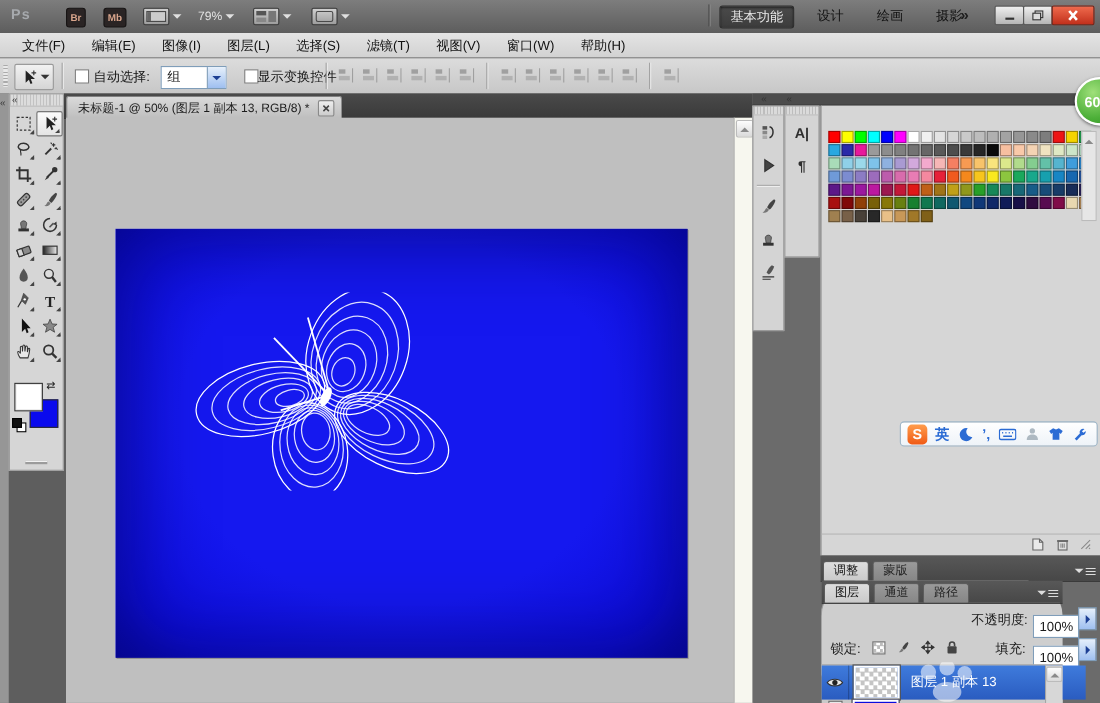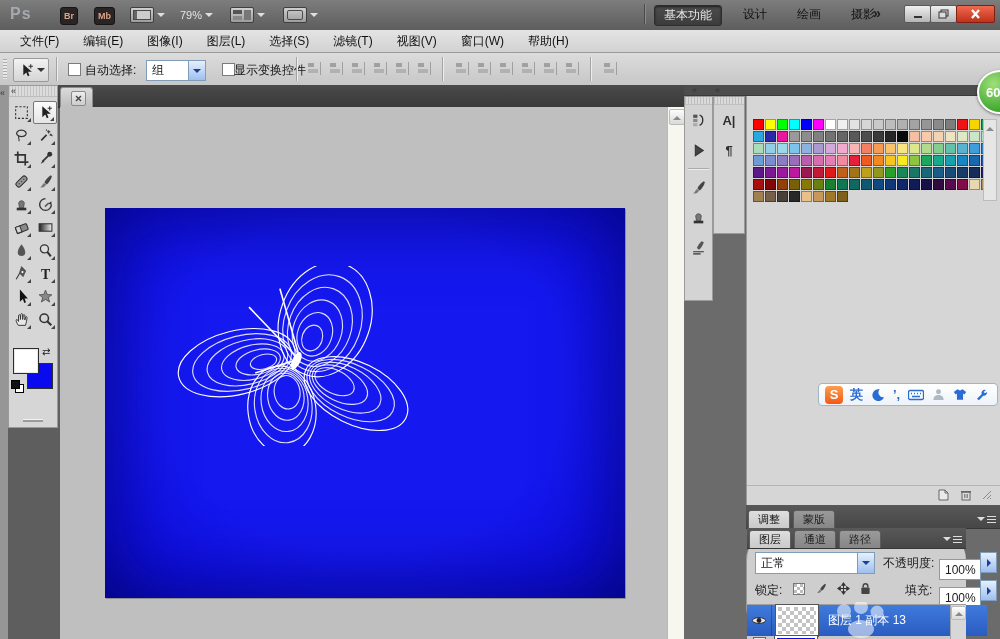--- a/index.html
+++ b/index.html
@@ -4,21 +4,21 @@
 <style>
   html,body{margin:0;padding:0;}
   body{width:1000px;height:639px;position:relative;overflow:hidden;background:#616161;
        font-family:"Liberation Sans","DejaVu Sans",sans-serif;font-size:12px;color:#1a1a1a;
        -webkit-font-smoothing:antialiased;}
   .abs{position:absolute;}
   svg{display:block;}
 
   
   .topbar{left:0;top:0;width:1000px;height:30px;background:linear-gradient(#7d7d7d,#5d5d5d);border-bottom:1px solid #3c3c3c;}
-  .ps-logo{left:10px;top:5px;font-size:16px;font-weight:bold;color:#a6a9ad;letter-spacing:1px;}
+  .ps-logo{left:10px;top:5px;font-size:13px;font-weight:bold;color:#a6a9ad;letter-spacing:1px;}
   .badge{top:7px;height:16px;padding:0 3px;background:#2a2424;border:1px solid #171414;border-radius:3px;
          color:#d8a48b;font-size:9px;font-weight:bold;line-height:16px;}
   .tb-btn{top:6px;height:18px;display:flex;align-items:center;gap:3px;color:#e3e3e3;}
   .tb-ico{width:22px;height:14px;background:linear-gradient(#cfcfcf,#9d9d9d);border:1px solid #3f3f3f;border-radius:2px;position:relative;}
   .tb-ico.grid:before{content:"";position:absolute;inset:2px;background:
       linear-gradient(#555,#555) 0 0/9px 4px no-repeat,linear-gradient(#888,#888) 0 6px/9px 4px no-repeat,
       linear-gradient(#777,#777) 11px 0/8px 10px no-repeat;}
   .tb-ico.film:before{content:"";position:absolute;inset:2px 2px;border:1px solid #4a4a4a;background:linear-gradient(90deg,#666 3px,#ccc 3px);}
   .tb-ico.screen:before{content:"";position:absolute;inset:2px 3px;border:1px solid #4a4a4a;border-radius:2px;}
   .caret{width:0;height:0;border:4px solid transparent;border-top-color:#e0e0e0;margin-top:4px;}
@@ -291,20 +291,21 @@
         <svg width="18" height="15">
           <rect x="2" y="2" width="6" height="4" fill="#777"></rect>
           <rect x="2" y="8" width="10" height="4" fill="#999"></rect>
           <line x1="14.5" y1="1" x2="14.5" y2="14" stroke="#777"></line>
         </svg>
       </span></span>
 </div>
 
 <div class="abs doctabs">
   <div class="abs doctab">
+    <span>未标题-1 @ 50% (图层 1 副本 13, RGB/8) *</span>
     <span class="tab-close">
         <svg width="7" height="7">
           <path d="M1 1 L6 6 M6 1 L1 6" stroke="#444" stroke-width="1.4"></path>
         </svg>
       </span>
   </div>
 </div>
 
 <div class="abs leftstrip">
     <span class="collapse" style="position:absolute;left:0;top:3px">«</span>
@@ -751,26 +752,20 @@
       <span class="ptab active">图层</span>
       <span class="ptab">通道</span>
       <span class="ptab">路径</span>
       <span class="pmenu">
         <span class="tri-dn"></span>
         <span class="mlines"></span>
       </span>
     </div>
 
   <div class="blendrow">
-    <span class="xp-select blend-sel">
-      <span class="val">正常</span>
-      <span class="xp-arrow">
-          <span class="tri"></span>
-        </span>
-    </span>
     <span style="position:absolute;left:136px;top:3px">不透明度:</span>
     <span class="xp-select" style="left:192px;width:40px;position:absolute">
         <span class="val">100%</span>
       </span>
     <span class="xp-arrow" style="position:absolute;left:233px;top:0;width:15px;height:19px;border:1px solid #7f9db9">
         <span class="tri right"></span>
       </span>
   </div>
 
   <div class="lockrow">

